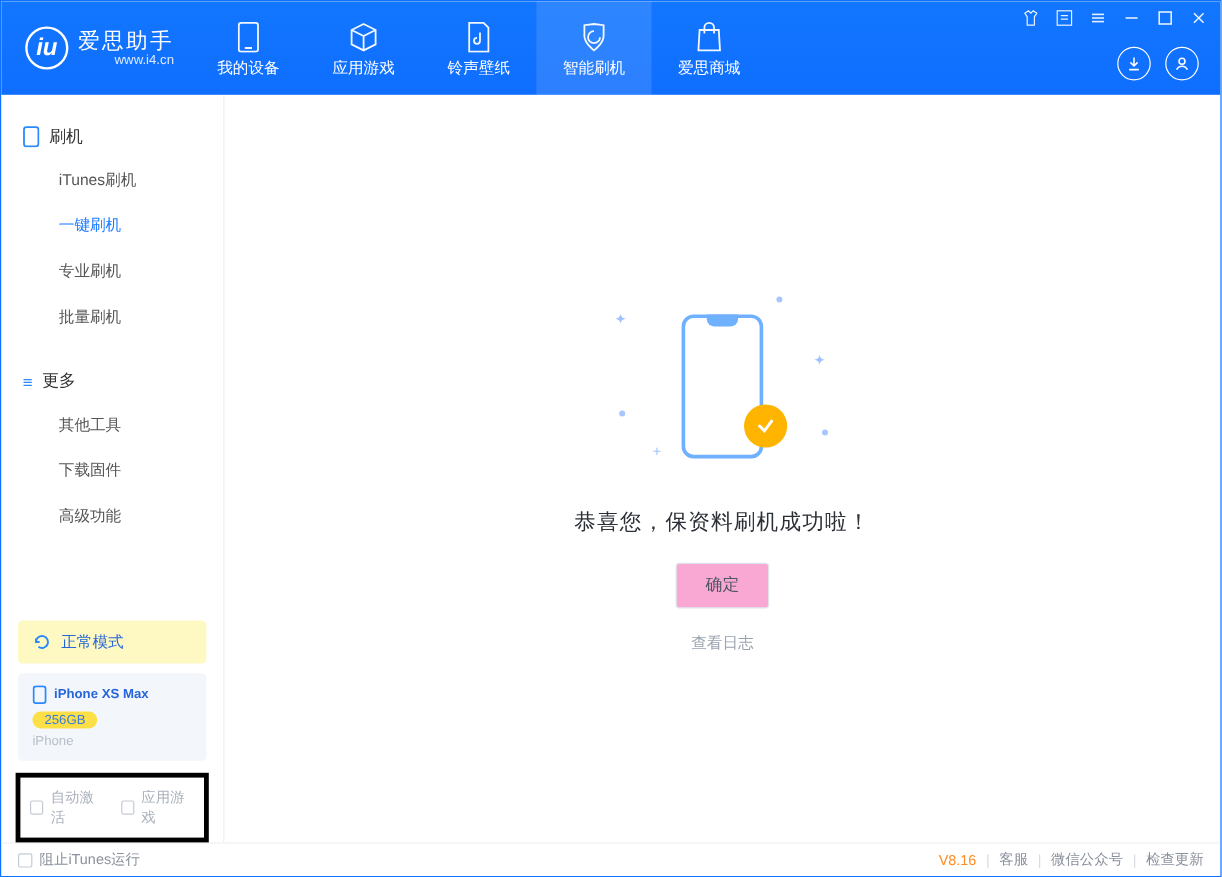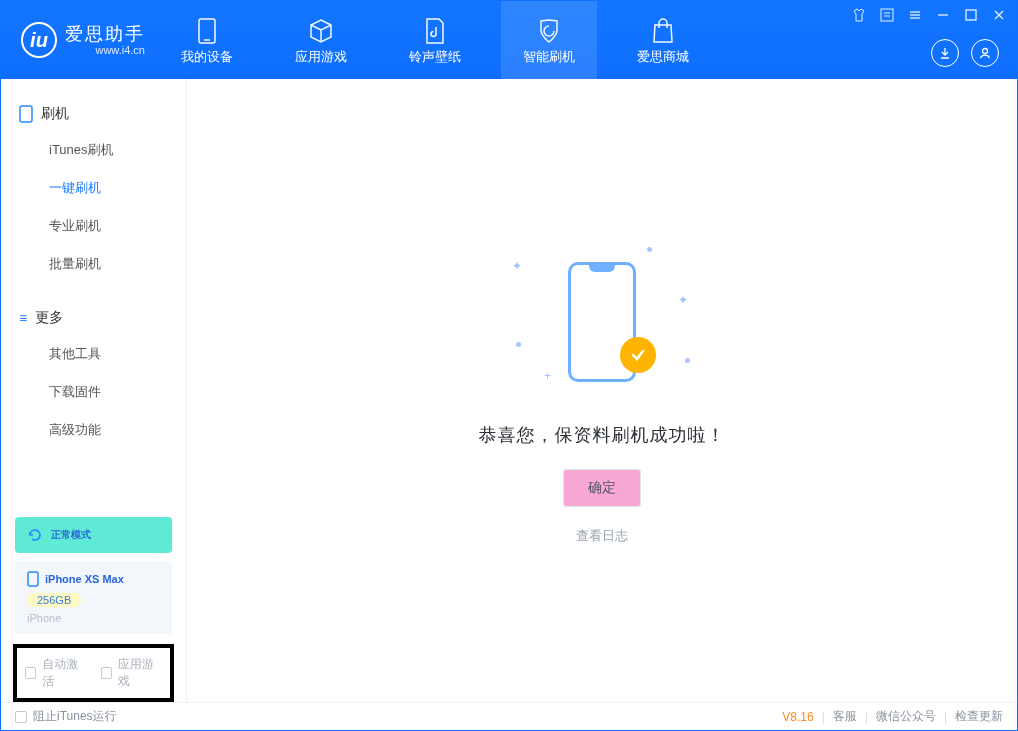--- a/index.html
+++ b/index.html
@@ -3,40 +3,40 @@
 <meta charset="utf-8">
 <style>
 * { margin: 0; padding: 0; box-sizing: border-box; font-family: "Microsoft YaHei", Arial, sans-serif; }
 body { background: #fff; width: 1018px; height: 731px; overflow: hidden; border: 1px solid #0d72ff; }
 .header { background: linear-gradient(#1276ff, #0f6eff); height: 78px; display: flex; align-items: stretch; color: #fff; position: relative; }
 .logo-block { display: flex; align-items: center; padding: 0 14px 0 20px; }
 .logo-circle { width: 36px; height: 36px; border: 2.5px solid #fff; border-radius: 50%; display: flex; align-items: center; justify-content: center; font-weight: bold; font-size: 20px; font-style: italic; margin-right: 8px; }
 .logo-text { display: flex; flex-direction: column; line-height: 1; align-items: flex-end; }
 .logo-name { font-size: 18px; font-weight: 500; letter-spacing: 2px; }
 .logo-url { font-size: 11px; opacity: 0.85; margin-top: 2px; }
-.nav { display: flex; gap: 18px; }
+.nav { display: flex; }
 .nav-item { width: 96px; display: flex; flex-direction: column; align-items: center; justify-content: center; font-size: 13px; cursor: pointer; position: relative; gap: 4px; padding-top: 4px; }
 .nav-item.active { background: rgba(255,255,255,0.12); }
 .nav-icon { height: 26px; display: flex; align-items: center; justify-content: center; opacity: 0.95; }
 .window-ctrls { position: absolute; right: 10px; top: 6px; display: flex; gap: 12px; font-size: 14px; }
 .window-ctrls span { cursor: pointer; opacity: 0.9; display: inline-flex; align-items: center; justify-content: center; width: 16px; height: 16px; }
 .header-actions { position: absolute; right: 18px; bottom: 12px; display: flex; gap: 12px; }
 .header-actions .ha { width: 28px; height: 28px; border: 1.5px solid #fff; border-radius: 50%; display: flex; align-items: center; justify-content: center; cursor: pointer; font-size: 13px; }
 .body { display: flex; height: 623px; }
 .sidebar { width: 186px; border-right: 1px solid #eef0f3; display: flex; flex-direction: column; }
 .side-section { padding-top: 18px; }
 .side-head { display: flex; align-items: center; color: #333; font-size: 14px; padding: 8px 14px 8px 18px; font-weight: 500; gap: 8px; }
 .side-head svg, .side-head .hi { color: #2a89ff; }
 .side-sub { font-size: 13px; color: #555; padding: 10px 10px 10px 48px; cursor: pointer; }
 .side-sub.active { color: #1a7bff; }
 .side-bottom { margin-top: auto; }
-.mode-btn { margin: 8px 14px; background: #5eead4; border-radius: 4px; height: 36px; display: flex; align-items: center; gap: 8px; padding: 0 12px; font-size: 10px; color: #2766d8; cursor: pointer; font-weight: 700; }
+.mode-btn { margin: 8px 14px; background: #fef9c3; border-radius: 4px; height: 36px; display: flex; align-items: center; gap: 8px; padding: 0 12px; font-size: 13px; color: #2766d8; cursor: pointer; font-weight: 400; }
 .device-card { margin: 4px 14px 4px; background: #f3f6fb; border-radius: 4px; padding: 10px 12px; }
 .device-name { color: #2766d8; font-weight: 600; font-size: 11px; display: flex; align-items: center; gap: 6px; }
-.device-badge { display: inline-block; background: #fef9c3; color: #3a7be0; border-radius: 10px; font-size: 11px; padding: 1px 10px; margin-top: 6px; }
+.device-badge { display: inline-block; background: #fde047; color: #3a7be0; border-radius: 10px; font-size: 11px; padding: 1px 10px; margin-top: 6px; }
 .device-type { color: #b7bfca; font-size: 11px; margin-top: 4px; }
 .options-row { border: 4px solid #000000; margin: 10px 12px 0; padding: 8px 8px; display: flex; gap: 14px; font-size: 12px; color: #aab1bc; }
 .opt { display: flex; align-items: center; gap: 6px; cursor: pointer; }
 .opt .cb { width: 12px; height: 12px; border: 1px solid #c3cad4; border-radius: 2px; }
 .content { flex: 1; position: relative; display: flex; flex-direction: column; align-items: center; justify-content: center; gap: 16px; }
 .illus { position: relative; width: 180px; height: 170px; display: flex; align-items: center; justify-content: center; }
 .phone { width: 68px; height: 120px; border: 3px solid #6fb0ff; border-radius: 10px; position: relative; background: #fff; }
 .phone::before { content: ""; position: absolute; left: 50%; top: -3px; transform: translateX(-50%); width: 26px; height: 10px; background: #6fb0ff; border-radius: 0 0 6px 6px; }
 .check { position: absolute; right: 36px; bottom: 34px; width: 36px; height: 36px; background: #ffb400; border-radius: 50%; display: flex; align-items: center; justify-content: center; }
 .check svg { width: 18px; height: 18px; }

